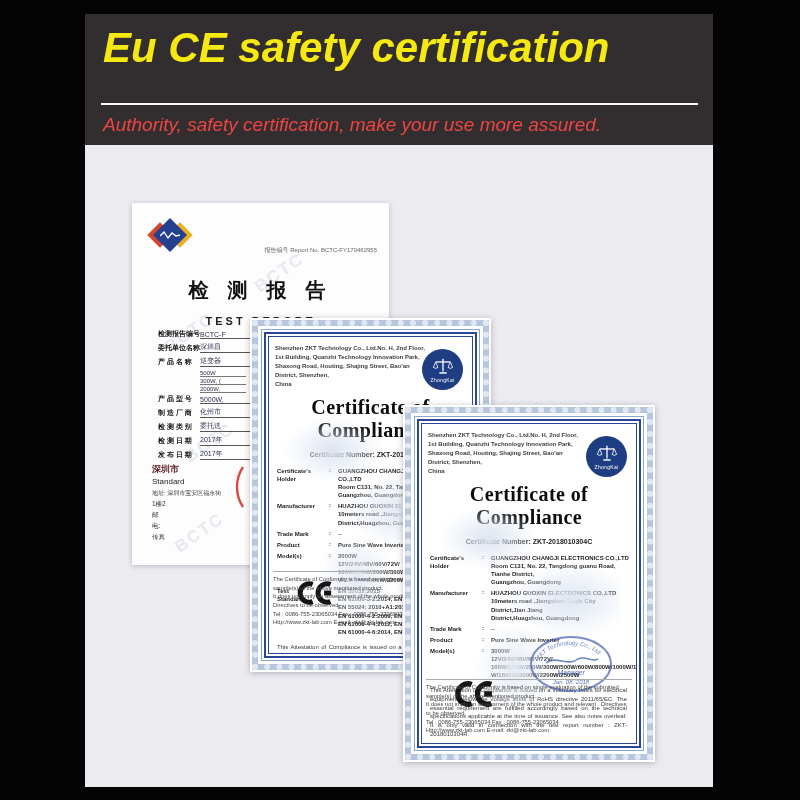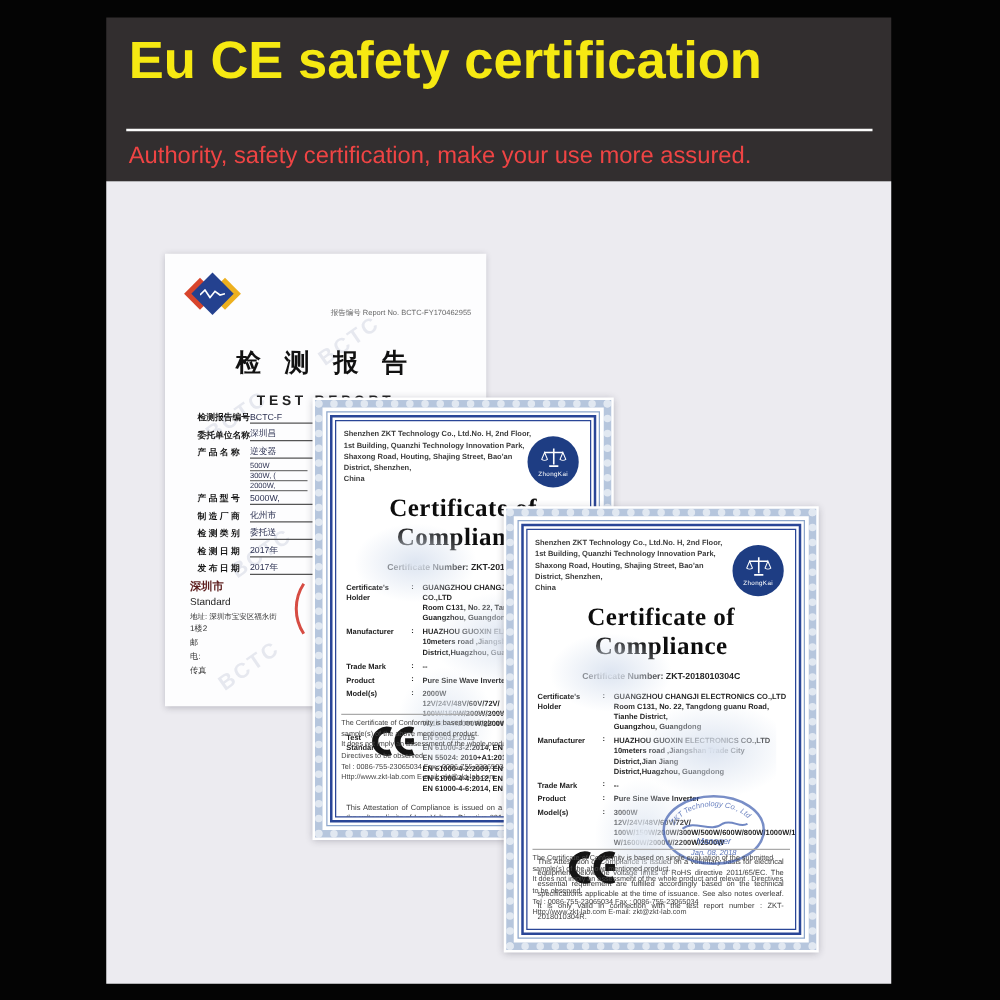--- a/index.html
+++ b/index.html
@@ -1,19 +1,19 @@
 <!DOCTYPE html>
 <html><head>
 <meta charset="utf-8">
 <style>
   html,body{margin:0;padding:0;}
   body{width:800px;height:800px;background:#040404;position:relative;overflow:hidden;
        font-family:"Liberation Sans",sans-serif;}
   
-  .panel{position:absolute;left:85px;top:14px;width:628px;height:131px;background:#322e2f;}
+  .panel{position:absolute;left:85px;top:14px;width:628px;height:131px;background:#322e2f;font-style:italic;}
   .panel-title{position:absolute;left:18px;top:10px;font-size:42px;font-weight:bold;
        color:#f6e912;letter-spacing:0px;white-space:nowrap;}
   .panel-rule{position:absolute;left:16px;top:89px;width:597px;height:2px;background:#fbfbfb;}
   .panel-sub{position:absolute;left:18px;top:100px;font-size:19px;color:#ef4444;white-space:nowrap;}
   
   .content{position:absolute;left:85px;top:145px;width:628px;height:642px;background:#ecebf0;}
   .pre{white-space:pre-line;}
   
   .report{position:absolute;left:47px;top:58px;width:257px;height:362px;background:#fdfdfe;
        box-shadow:0 1px 5px rgba(40,40,60,.25);z-index:1;}

